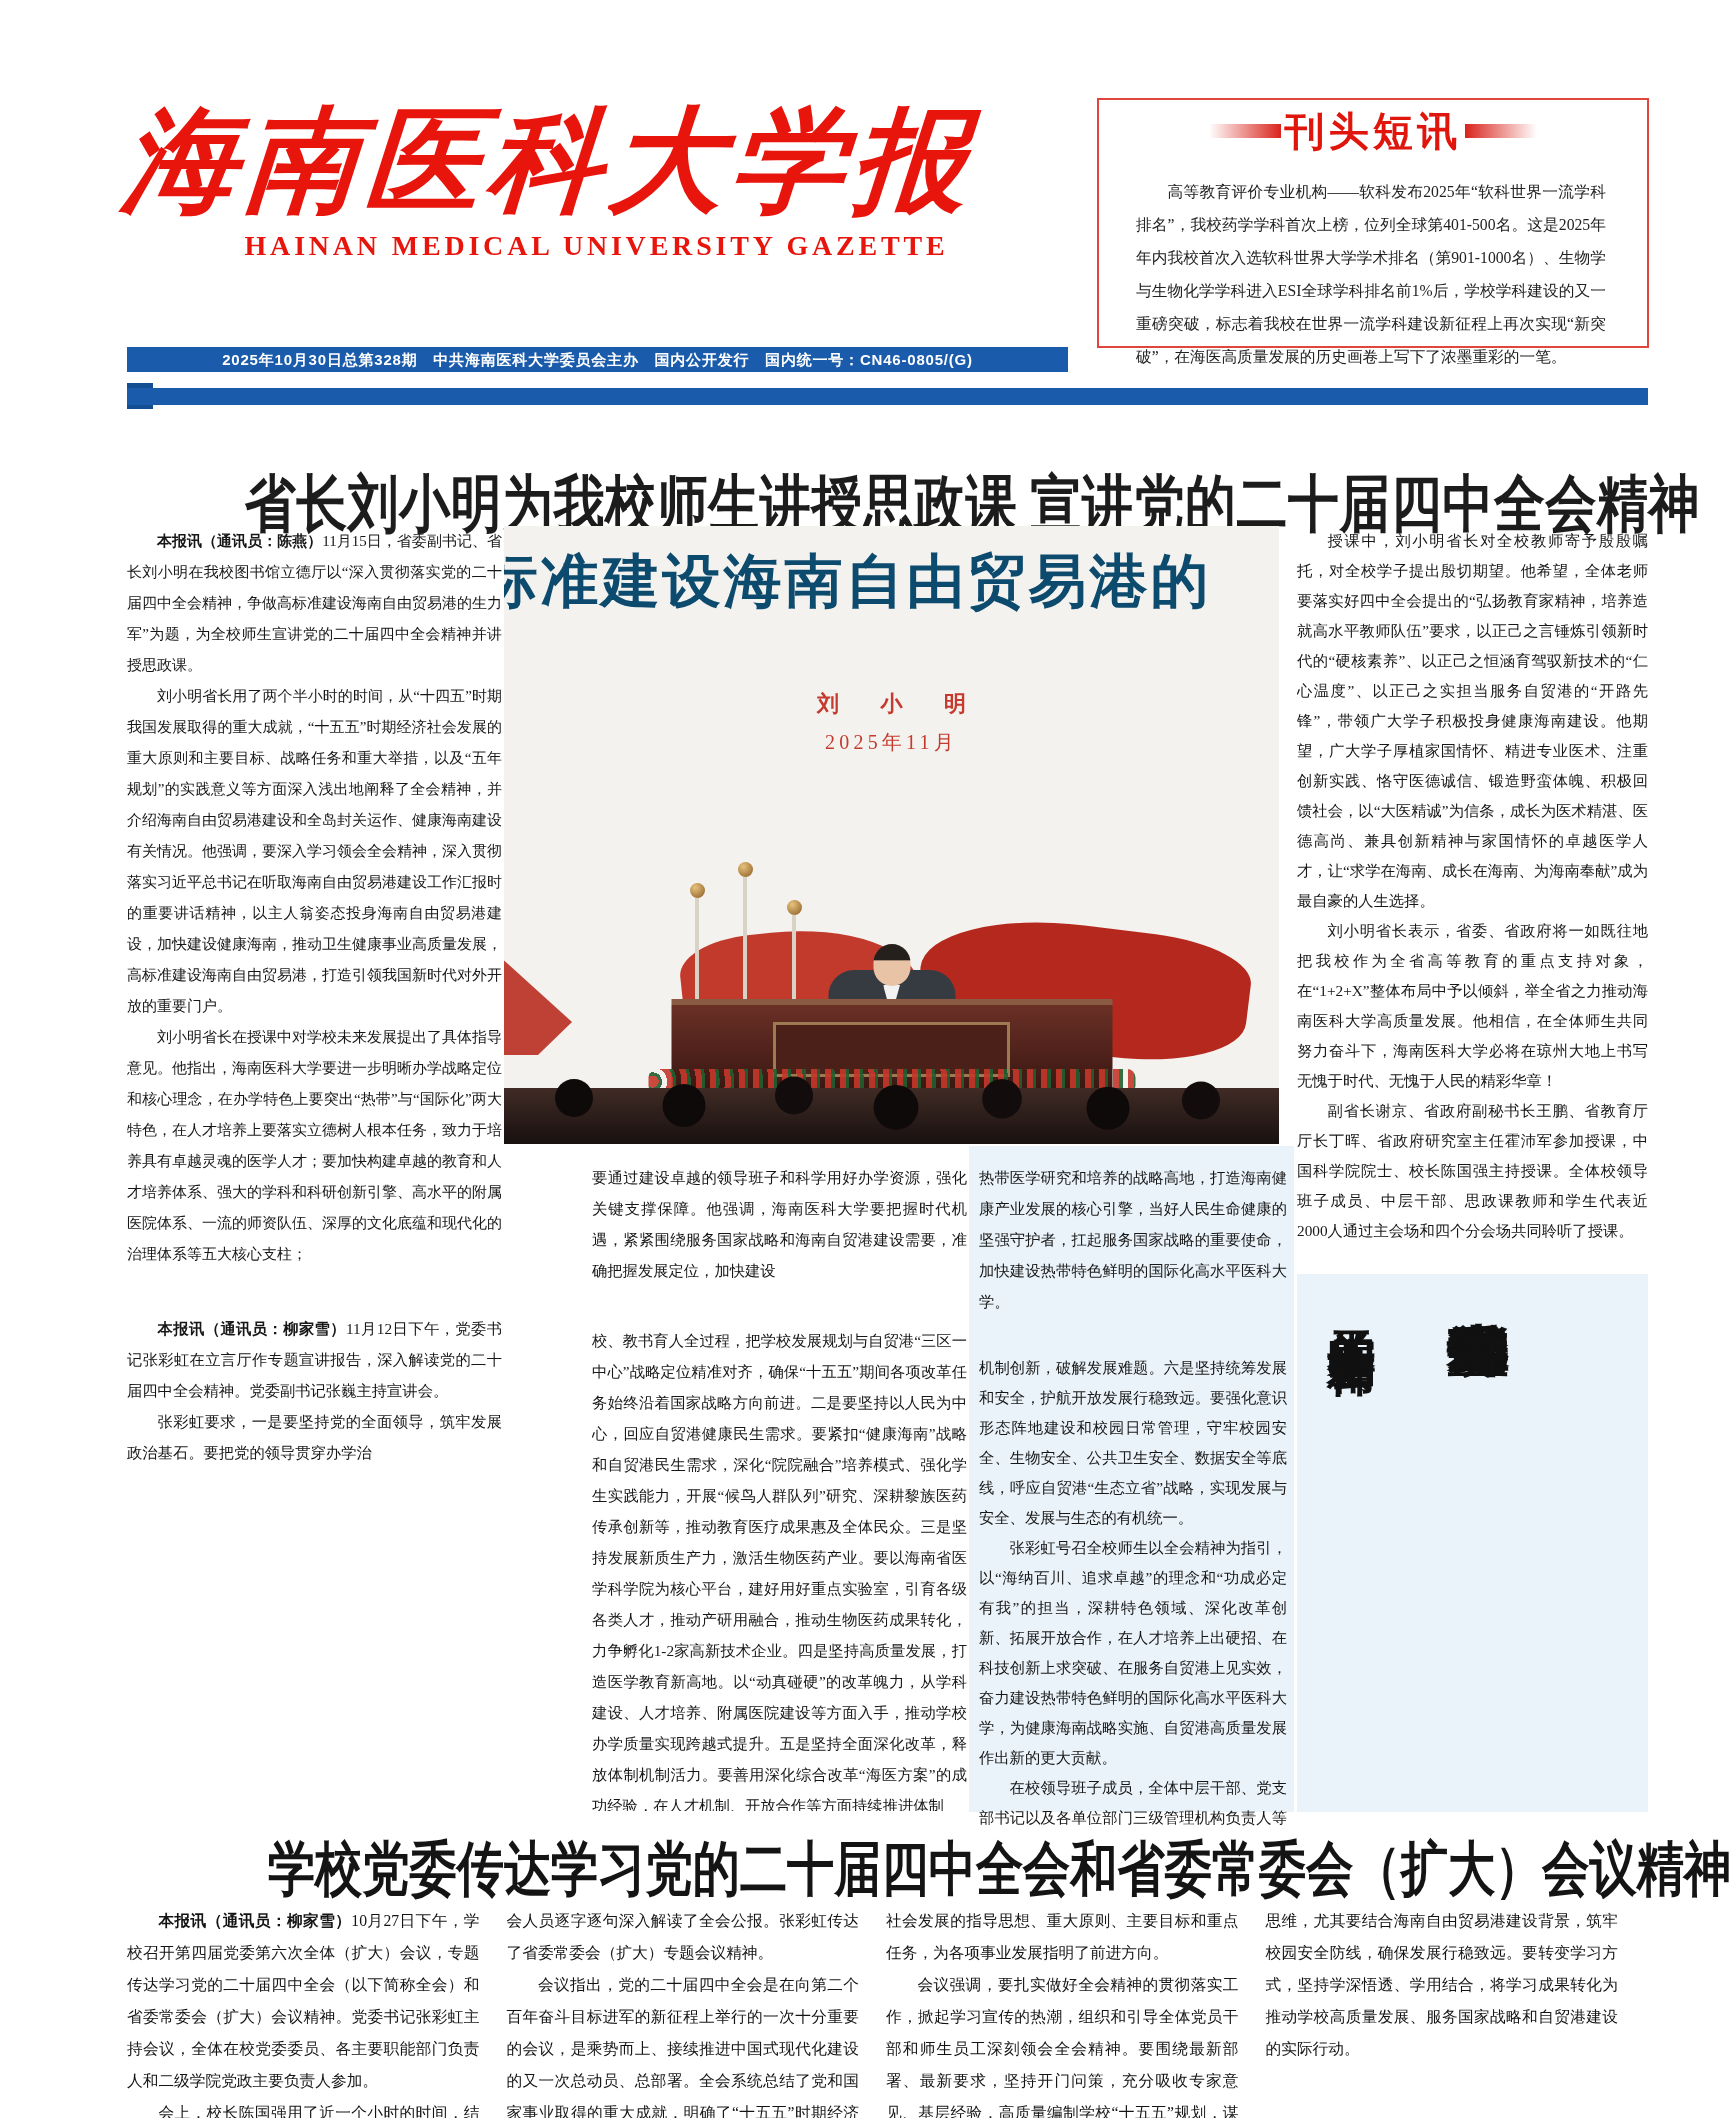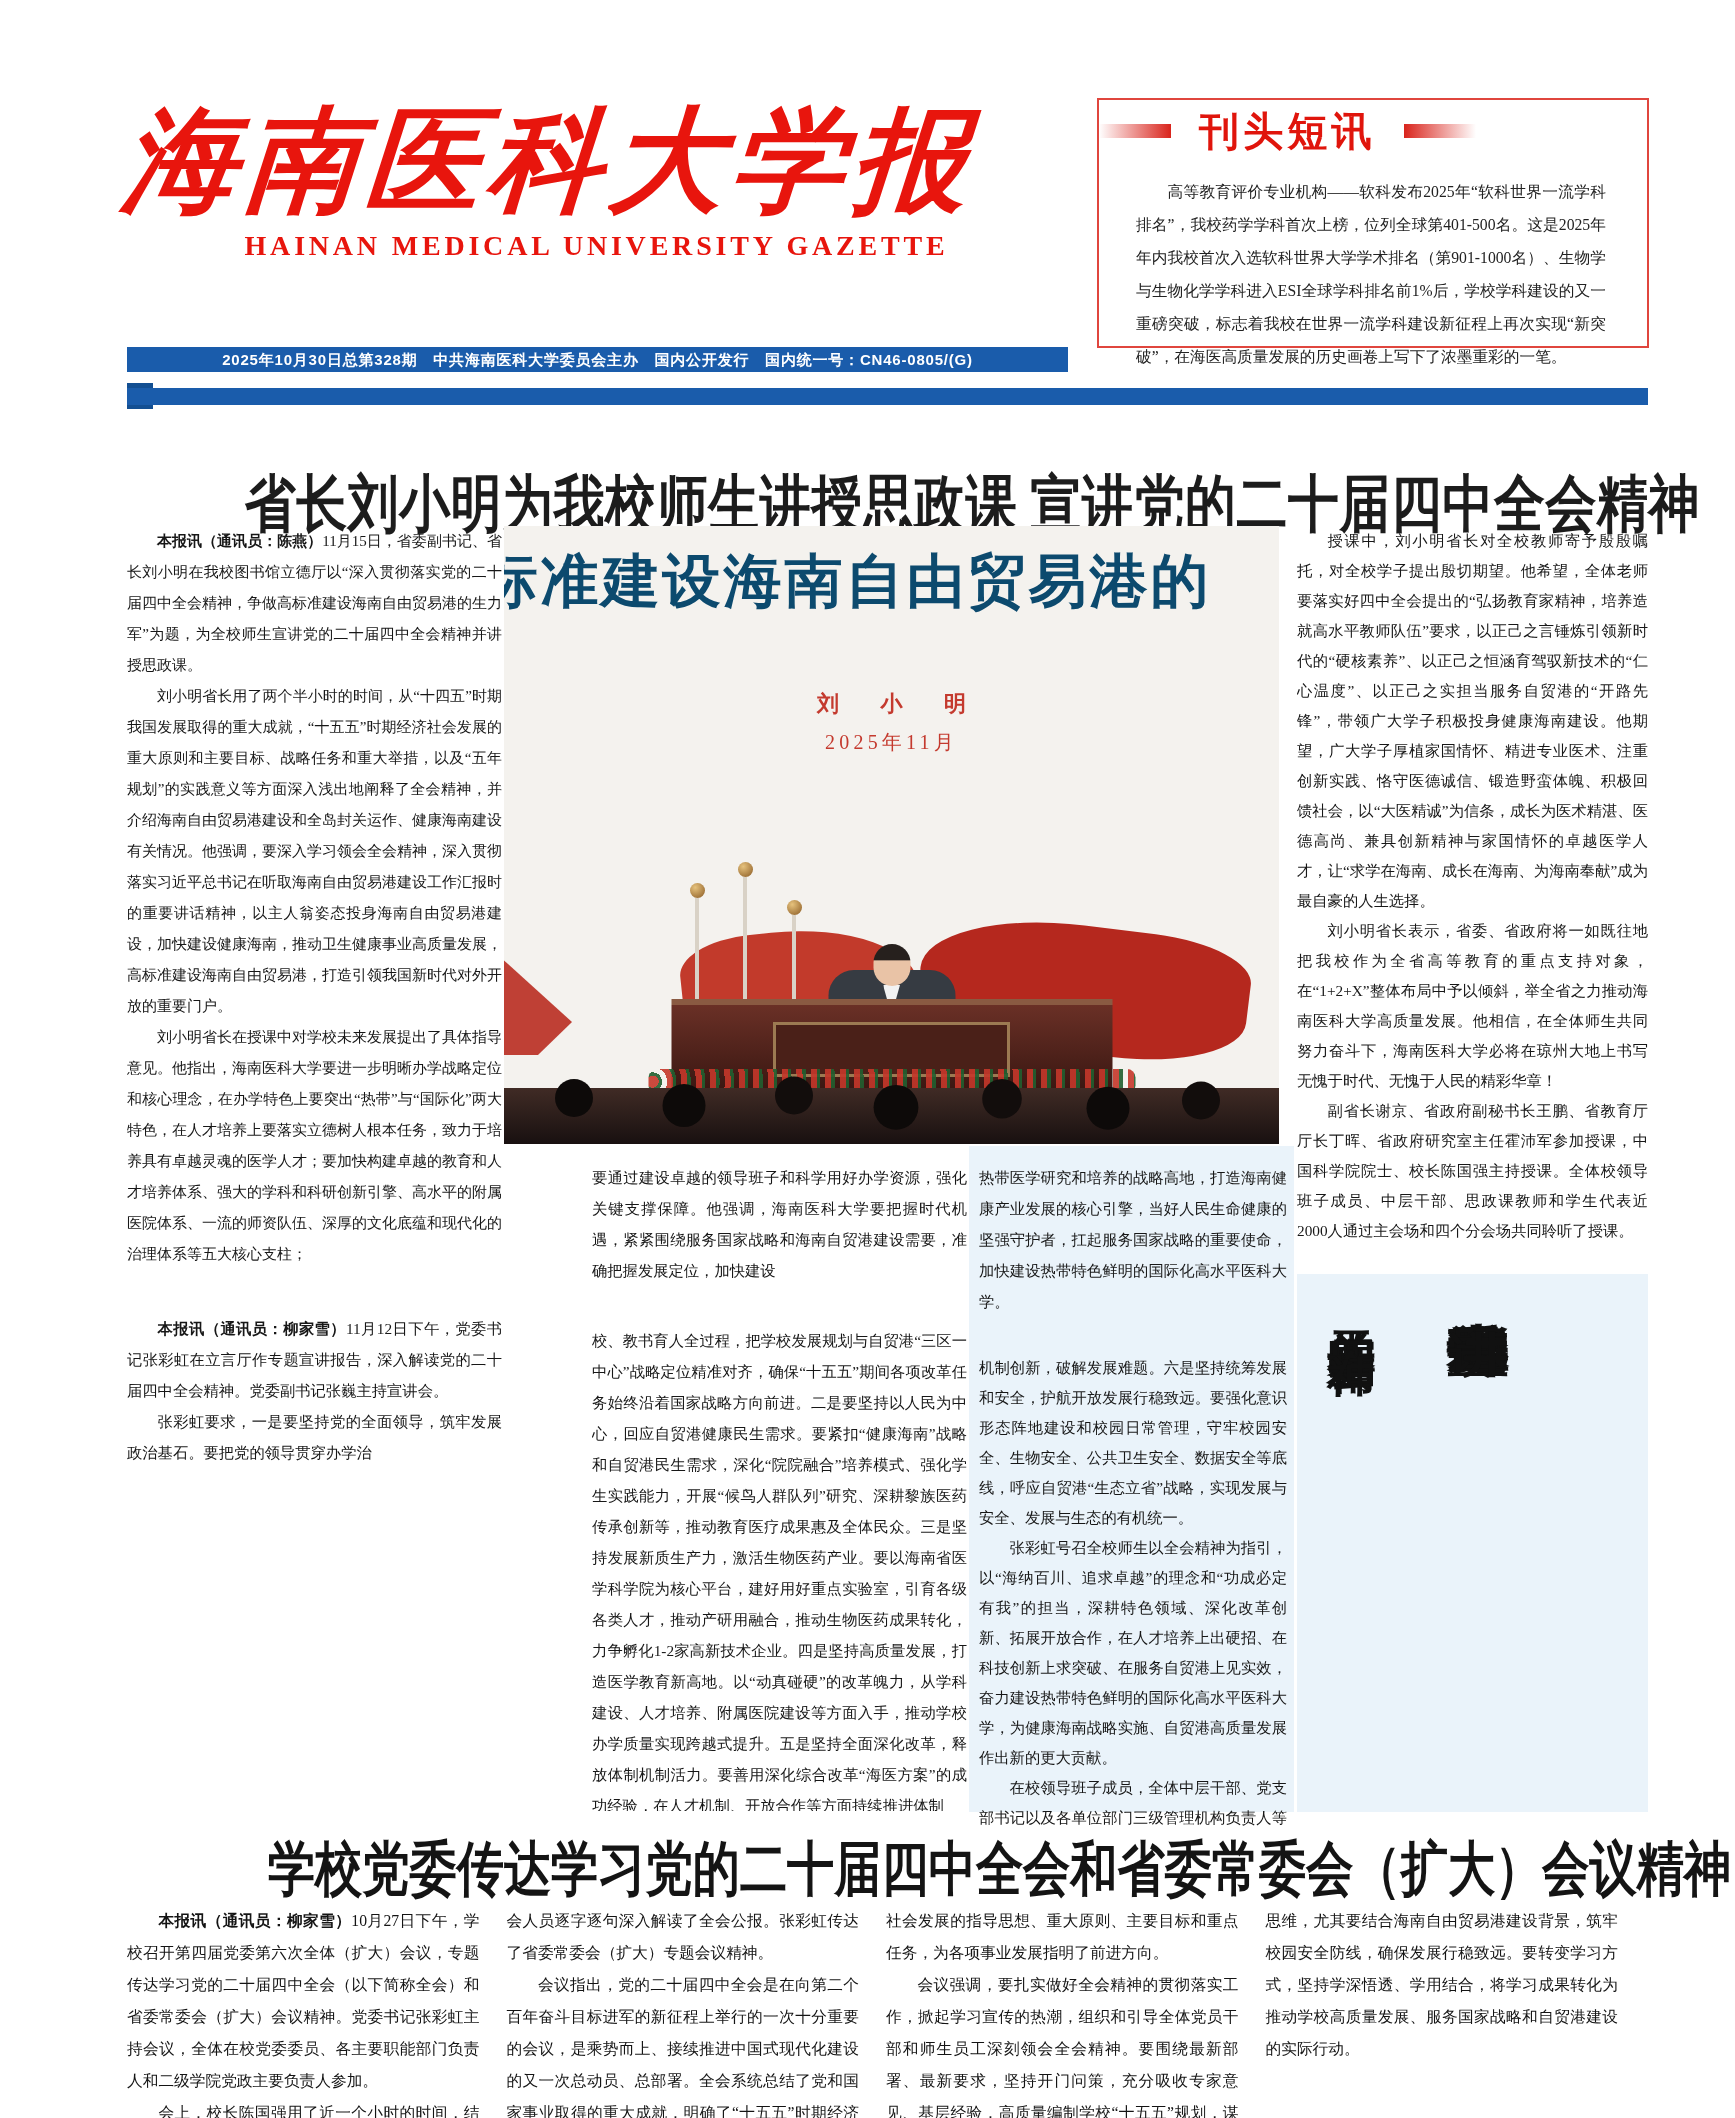--- a/index.html
+++ b/index.html
@@ -26,21 +26,21 @@
     left:127px; top:347px; width:941px; height:25.4px; background:#1a5cab;
     color:#fff; font-family:"Liberation Sans","DejaVu Sans",sans-serif;
     font-weight:bold; font-size:15px; line-height:25.4px; text-align:center;
     letter-spacing:0.8px; white-space:nowrap;
   }
   
   .brief-box {
     left:1097px; top:98px; width:552px; height:250px; background:#fff;
     border:2.5px solid #e0463e; box-shadow:inset 0 0 0 0.8px #fff;
   }
-  .brief-head { display:flex; align-items:center; margin-top:11px; gap:28px; }
+  .brief-head { display:flex; align-items:center; justify-content:center; margin-top:11px; gap:4px; }
   .brief-bar-l { width:72px; height:14.4px; background:linear-gradient(to right,#ffffff,#d9241c); }
   .brief-bar-r { width:72px; height:14.4px; background:linear-gradient(to left,#ffffff,#d9241c); }
   .brief-title {
     color:#e0150c; font-weight:900; font-size:40px; letter-spacing:4.2px;
     font-family:"Liberation Sans","DejaVu Sans",sans-serif; line-height:1;
   }
   .brief-body {
     padding:24px 41px 0 37px; font-size:15.7px; line-height:33px;
     text-align:justify; text-indent:2em; color:#222;
   }

